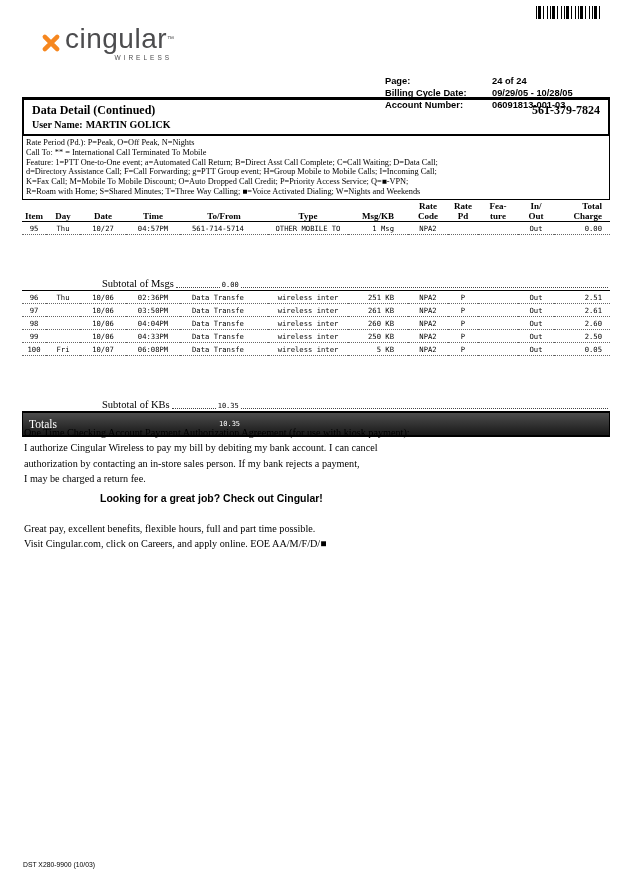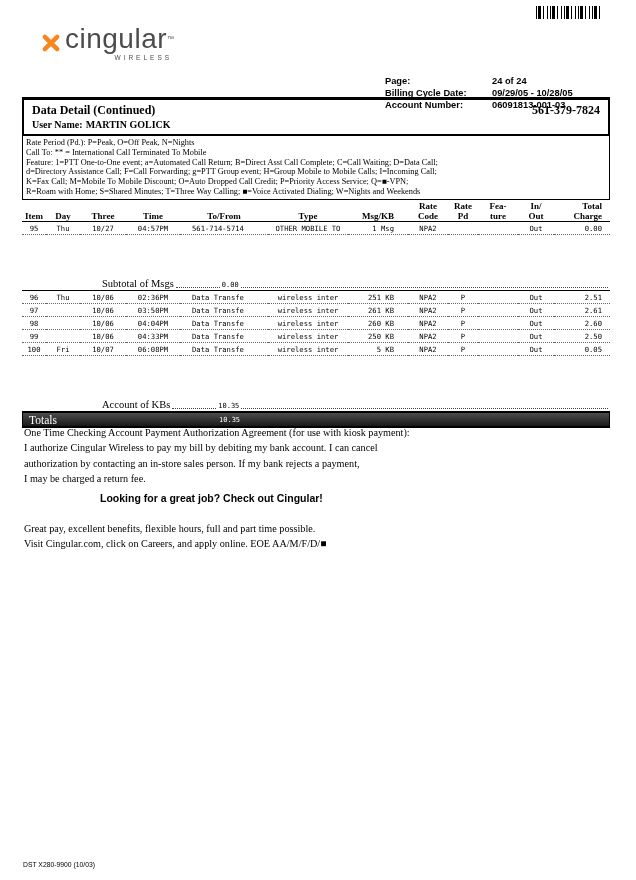--- a/index.html
+++ b/index.html
@@ -59,21 +59,21 @@
   .calls td.c11, .calls th.c11 { text-align:right; padding-right:8px; }
 
   tr.subtotal-row td { border-bottom:1px solid #000; height:15px; }
   .sub-flex { display:flex; align-items:flex-end; padding-left:20px;margin-top:43px; }
   .sub-label { font-family:"Liberation Serif", serif; font-size:10.5px; line-height:12px; }
   .sub-leader { width:44px; border-bottom:1px dotted #444; margin:0 2px 2px 2px; align-self:stretch; }
   .sub-value { font-family:"DejaVu Sans Mono", monospace; font-size:7px; padding-bottom:1px; }
   .sub-fill { flex:1; border-bottom:1px dotted #444; margin:0 0 2px 2px; align-self:stretch; }
 
   .totals-bar {
-    position:relative; height:16px; border:1px solid #000; border-bottom-width:2px;
+    position:relative; height:25px; border:1px solid #000; border-bottom-width:2px;
     background:linear-gradient(180deg,#4c4c4c,#191919);
     display:flex; align-items:center; color:#fff;
   }
   .totals-label { font-size:11.5px; padding-left:6px; }
   .totals-value { position:absolute; left:196px; font-family:"DejaVu Sans Mono", monospace; font-size:7px; color:#fff; }
 
   
   .kiosk { position:absolute; left:24px; top:425px; width:560px; font-size:10.2px; }
   .body-line { line-height:15.3px; }
   .job-headline { position:absolute; left:100px; top:492px; font-family:"Liberation Sans", sans-serif; font-weight:bold; font-size:10.5px; }
@@ -155,21 +155,21 @@
             <th class="c6"></th>
             <th class="c7">Rate</th>
             <th class="c8">Rate</th>
             <th class="c9">Fea-</th>
             <th class="c10">In/</th>
             <th class="c11">Total</th>
           </tr>
         <tr class="hdr-bot">
             <th class="c0">Item</th>
             <th class="c1">Day</th>
-            <th class="c2">Three</th>
+            <th class="c2">Date</th>
             <th class="c3">Time</th>
             <th class="c4">To/From</th>
             <th class="c5">Type</th>
             <th class="c6">Msg/KB</th>
             <th class="c7">Code</th>
             <th class="c8">Pd</th>
             <th class="c9">ture</th>
             <th class="c10">Out</th>
             <th class="c11">Charge</th>
           </tr>
@@ -267,21 +267,21 @@
             <td class="c7">NPA2</td>
             <td class="c8">P</td>
             <td class="c9"></td>
             <td class="c10">Out</td>
             <td class="c11">0.05</td>
           </tr>
           <tr class="subtotal-row">
             <td colspan="2"></td>
             <td class="sub-cell" colspan="10">
               <div class="sub-flex">
-                <span class="sub-label">Account of KBs</span>
+                <span class="sub-label">Subtotal of KBs</span>
                 <span class="sub-leader"></span>
                 <span class="sub-value">10.35</span>
                 <span class="sub-fill"></span>
               </div>
             </td>
           </tr>
         </tbody>
     </table>
 
     <div class="totals-bar">

